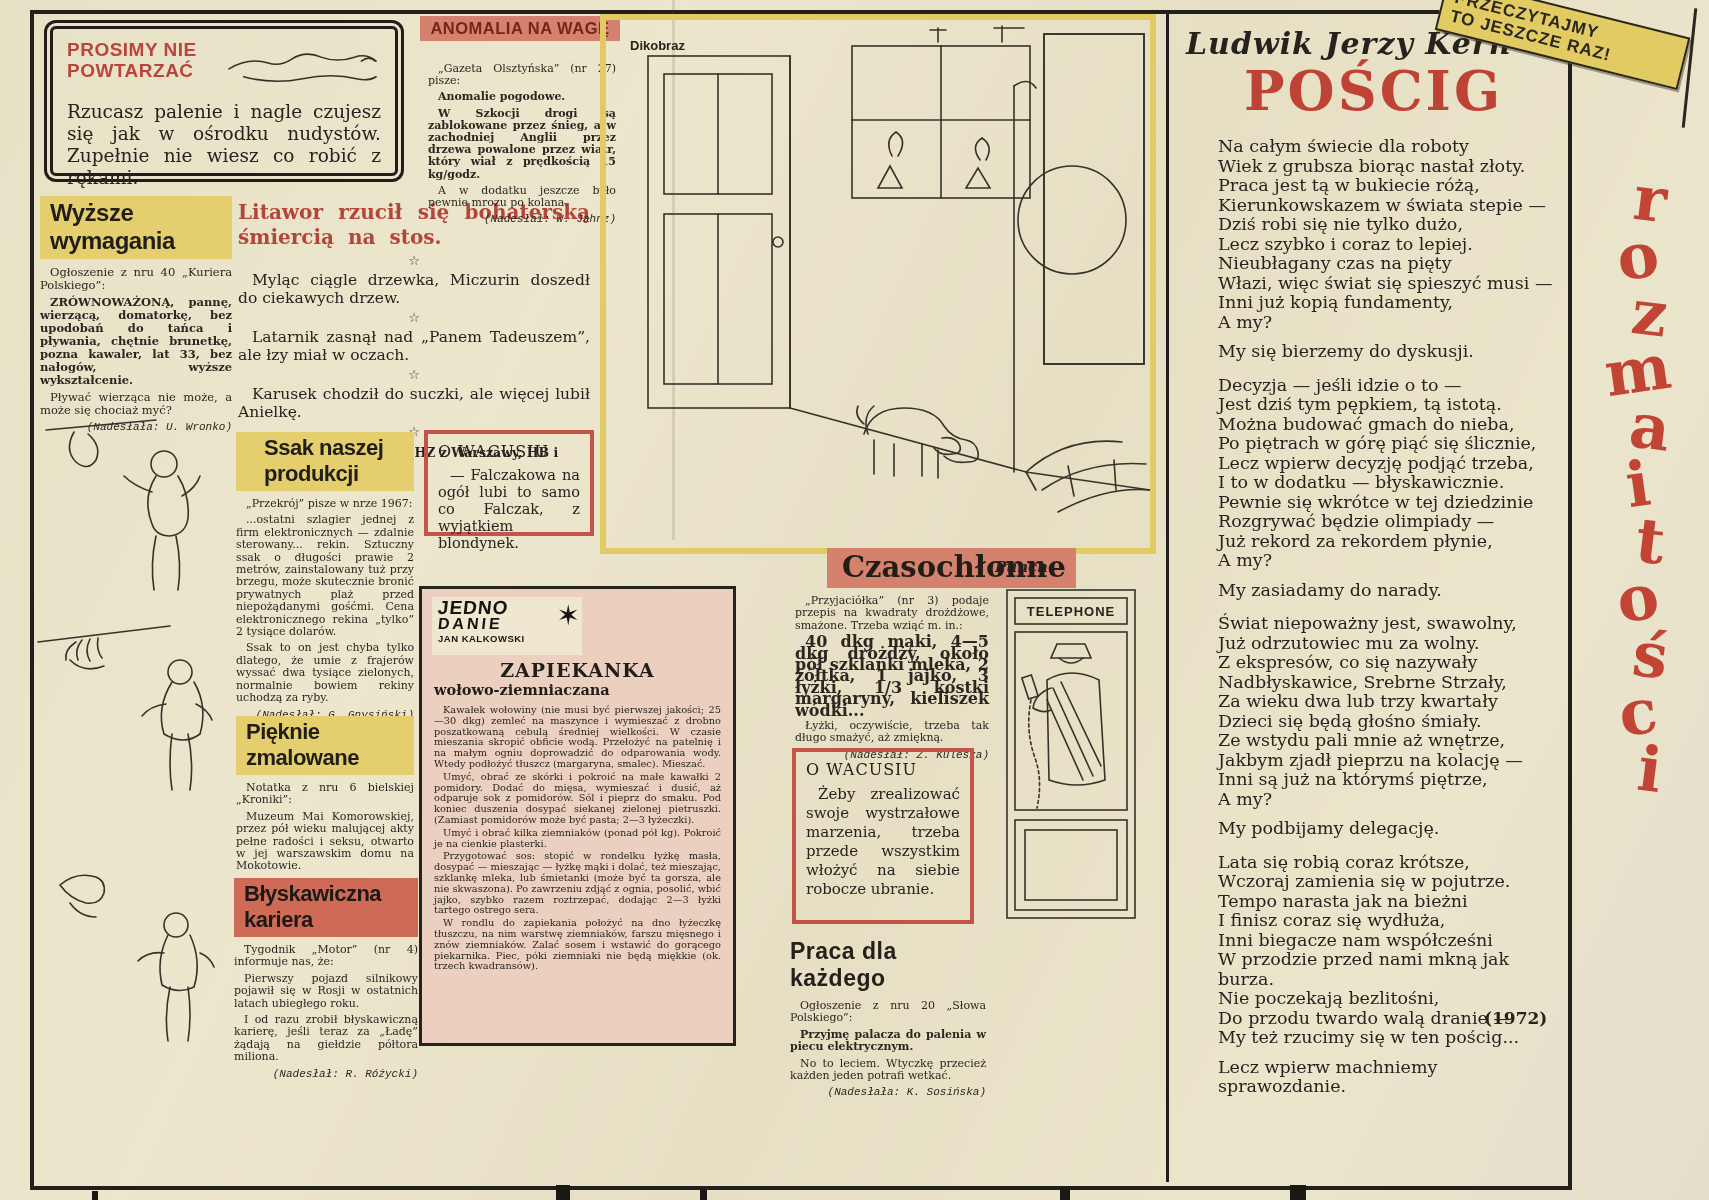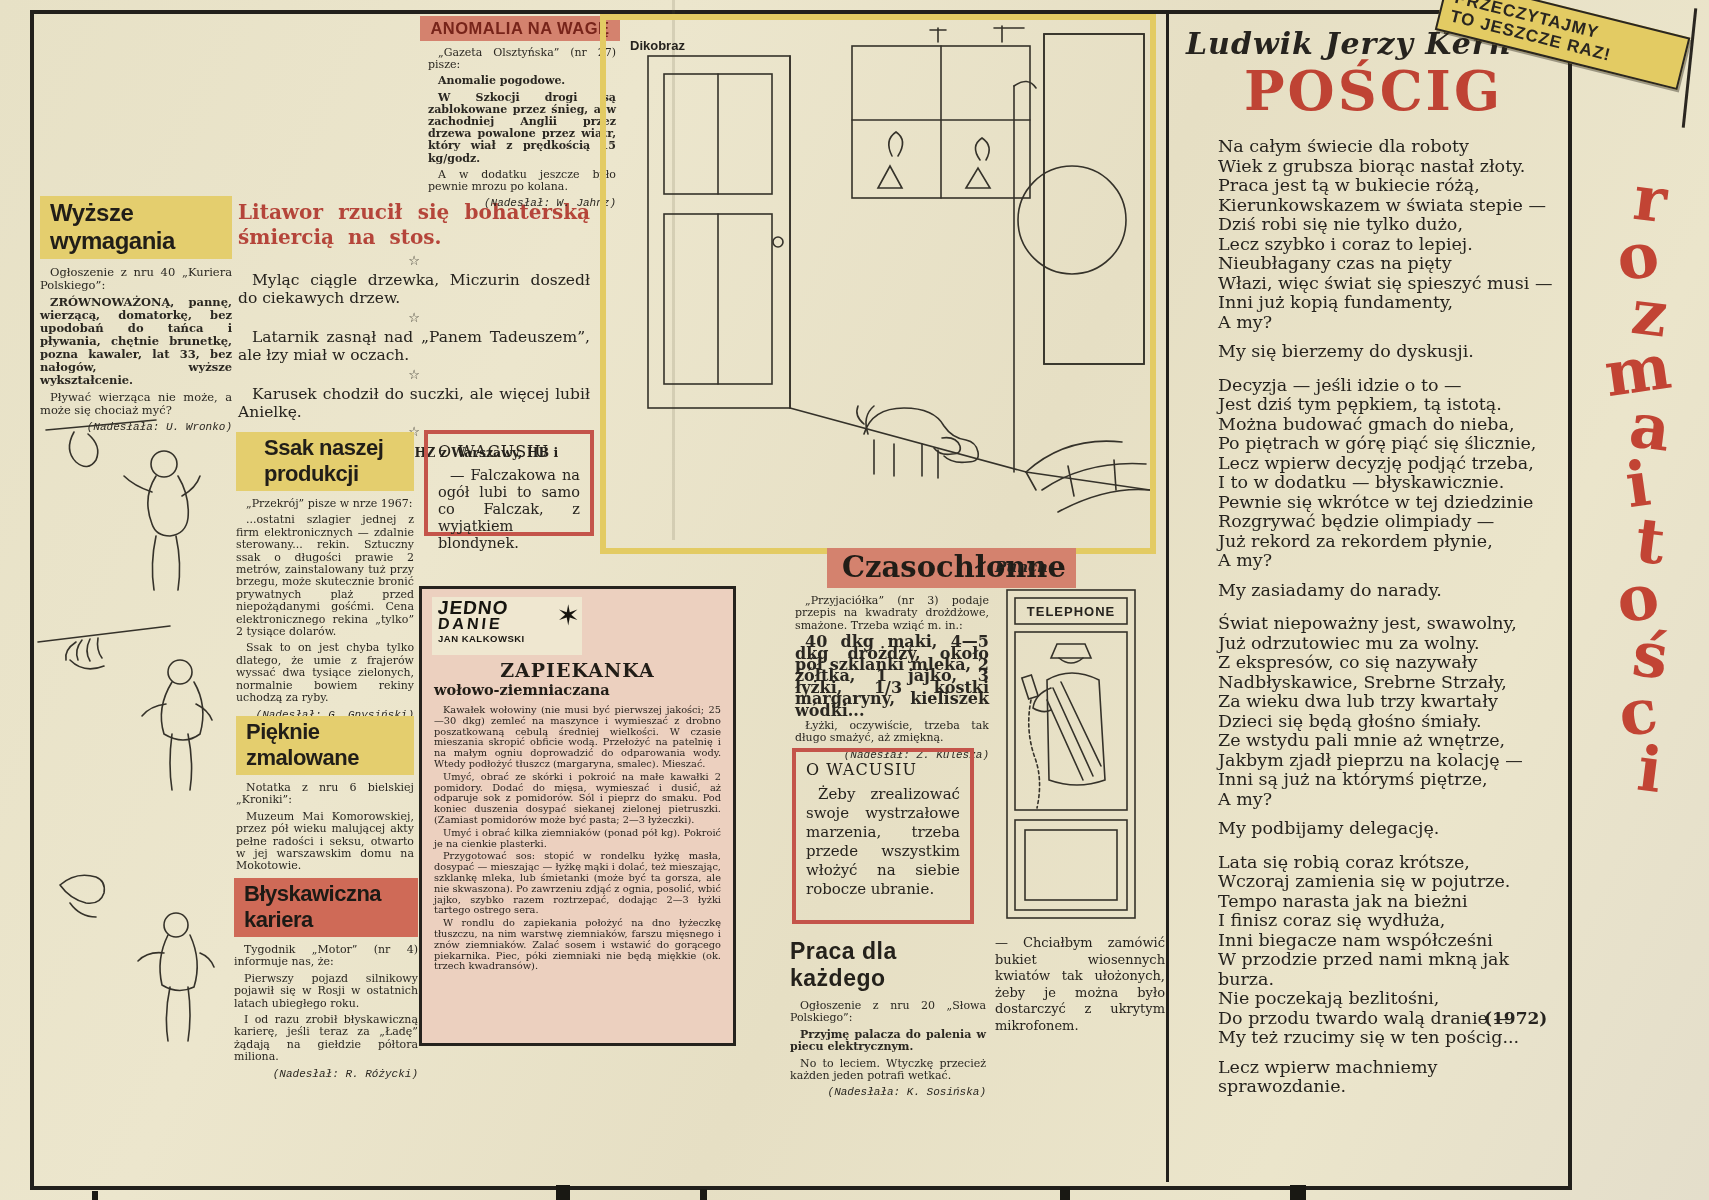--- a/index.html
+++ b/index.html
@@ -22,21 +22,21 @@
 
   
   .head-yellow{display:inline-block;background:#e4ce6e;color:#211e18;
     font-family:"Liberation Sans",sans-serif;font-weight:bold;font-size:24px;
     padding:3px 10px 4px 10px;letter-spacing:-0.5px;margin-bottom:7px;}
   .head-salmon{display:inline-block;background:#cf6a57;color:#1d1a15;
     font-family:"Liberation Sans",sans-serif;font-weight:bold;font-size:24px;
     padding:3px 10px 4px 10px;letter-spacing:-0.5px;margin-bottom:7px;}
   .head-anomalia{display:block;background:#d4826e;color:#77241a;text-align:center;
     font-family:"Liberation Sans",sans-serif;font-weight:bold;font-size:16.5px;
-    padding:3px 4px;margin-bottom:6px;letter-spacing:0.5px;}
+    padding:3px 4px;margin-bottom:22px;letter-spacing:0.5px;}
   .head-czaso{display:inline-block;background:#d4826e;color:#211d17;
     font-weight:bold;font-size:29px;padding:2px 10px 4px 15px;margin-bottom:7px;margin-left:32px;}
   .head-plain{font-family:"Liberation Sans",sans-serif;font-weight:bold;font-size:23px;
     color:#24211b;margin-bottom:8px;letter-spacing:0.5px;}
 
   
   .wavybox{position:absolute;left:50px;top:26px;width:348px;height:150px;
     border:3px solid #201d18;box-shadow:0 0 0 3px #e9e3cb,0 0 0 6px #201d18;
     border-radius:6px;padding:10px 14px;box-sizing:border-box;}
   .wavybox .ttl{color:#b9453c;font-family:"Liberation Sans",sans-serif;
@@ -111,20 +111,31 @@
   .mast{position:absolute;left:1688px;top:8px;width:3px;height:120px;background:#2a2620;transform:rotate(6deg);}
 </style>
 </head>
 <body>
 
 <div id="stage">
   <div class="frame"></div>
   <div class="crease"></div>
   <div class="midrule"></div>
 
+  <div class="wavybox">
+    <div style="display:flex;">
+      <div class="ttl" style="width:160px;">PROSIMY NIE POWTARZAĆ</div>
+      <svg class="sketch" width="160" height="50" viewBox="0 0 160 50">
+        <path d="M5,30 q20,-12 40,-6 q12,4 24,-4 q14,-9 30,-2 q16,6 34,0 q12,-4 22,4"></path>
+        <path d="M20,38 q30,8 60,2 q30,-6 55,0 q12,3 20,-2"></path>
+        <path d="M140,22 q8,-6 14,0"></path>
+      </svg>
+    </div>
+    <div class="txt">Rzucasz palenie i nagle czujesz się jak w ośrodku nudystów. Zupełnie nie wiesz co robić z rękami.</div>
+  </div>
 
   <div style="position:absolute;left:40px;top:196px;width:192px;">
     <span class="head-yellow">Wyższe wymagania</span>
     <div class="bodytxt">
       <p class="intro">Ogłoszenie z nru 40 „Kuriera Polskiego”:</p>
       <p style="font-weight:bold;">ZRÓWNOWAŻONĄ, pannę, wierzącą, domatorkę, bez upodobań do tańca i pływania, chętnie brunetkę, pozna kawaler, lat 33, bez nałogów, wyższe wykształcenie.</p>
       <p>Pływać wierząca nie może, a może się chociaż myć?</p>
       <div class="credit">(Nadesłała: U. Wronko)</div>
     </div>
   </div>
@@ -316,21 +327,20 @@
       <path d="M64,78 q12,10 24,0"></path>
       <path d="M52,100 q24,-14 52,0 L110,200 q-28,10 -56,0 z"></path>
       <path d="M58,108 L98,196 M66,102 L106,186 M52,120 L88,200"></path>
       <path d="M56,108 q-16,6 -18,20 q10,6 18,2"></path>
       <rect x="30" y="96" width="10" height="22" transform="rotate(-18 35 107)"></rect>
       <path d="M36,120 q-6,30 4,58 q8,22 2,50" stroke-dasharray="3,3"></path>
 
       <rect x="20" y="240" width="112" height="90"></rect>
       <rect x="30" y="250" width="92" height="70"></rect>
     </svg>
-    <div class="punch-caption">— Chciałbym zamówić bukiet wiosennych kwiatów tak ułożonych, żeby je można było dostarczyć z ukrytym mikrofonem.</div>
   </div>
 
   <div class="poem">
     <div class="author">Ludwik Jerzy Kern</div>
     <div class="ptitle">POŚCIG</div>
     <div class="stanza"><span class="pl">Na całym świecie dla roboty</span><br><span class="pl">Wiek z grubsza biorąc nastał złoty.</span><br><span class="pl">Praca jest tą w bukiecie różą,</span><br><span class="pl">Kierunkowskazem w świata stepie —</span><br><span class="pl">Dziś robi się nie tylko dużo,</span><br><span class="pl">Lecz szybko i coraz to lepiej.</span><br><span class="pl">Nieubłagany czas na pięty</span><br><span class="pl">Włazi, więc świat się spieszyć musi —</span><br><span class="pl">Inni już kopią fundamenty,</span><br><span class="pl">A my?</span></div>
     <div class="refrain"><span class="pl">My się bierzemy do dyskusji.</span></div>
     <div class="stanza"><span class="pl">Decyzja — jeśli idzie o to —</span><br><span class="pl">Jest dziś tym pępkiem, tą istotą.</span><br><span class="pl">Można budować gmach do nieba,</span><br><span class="pl">Po piętrach w górę piąć się ślicznie,</span><br><span class="pl">Lecz wpierw decyzję podjąć trzeba,</span><br><span class="pl">I to w dodatku — błyskawicznie.</span><br><span class="pl">Pewnie się wkrótce w tej dziedzinie</span><br><span class="pl">Rozgrywać będzie olimpiady —</span><br><span class="pl">Już rekord za rekordem płynie,</span><br><span class="pl">A my?</span></div>
     <div class="refrain"><span class="pl">My zasiadamy do narady.</span></div>
     <div class="stanza"><span class="pl">Świat niepoważny jest, swawolny,</span><br><span class="pl">Już odrzutowiec mu za wolny.</span><br><span class="pl">Z ekspresów, co się nazywały</span><br><span class="pl">Nadbłyskawice, Srebrne Strzały,</span><br><span class="pl">Za wieku dwa lub trzy kwartały</span><br><span class="pl">Dzieci się będą głośno śmiały.</span><br><span class="pl">Ze wstydu pali mnie aż wnętrze,</span><br><span class="pl">Jakbym zjadł pieprzu na kolację —</span><br><span class="pl">Inni są już na którymś piętrze,</span><br><span class="pl">A my?</span></div>

